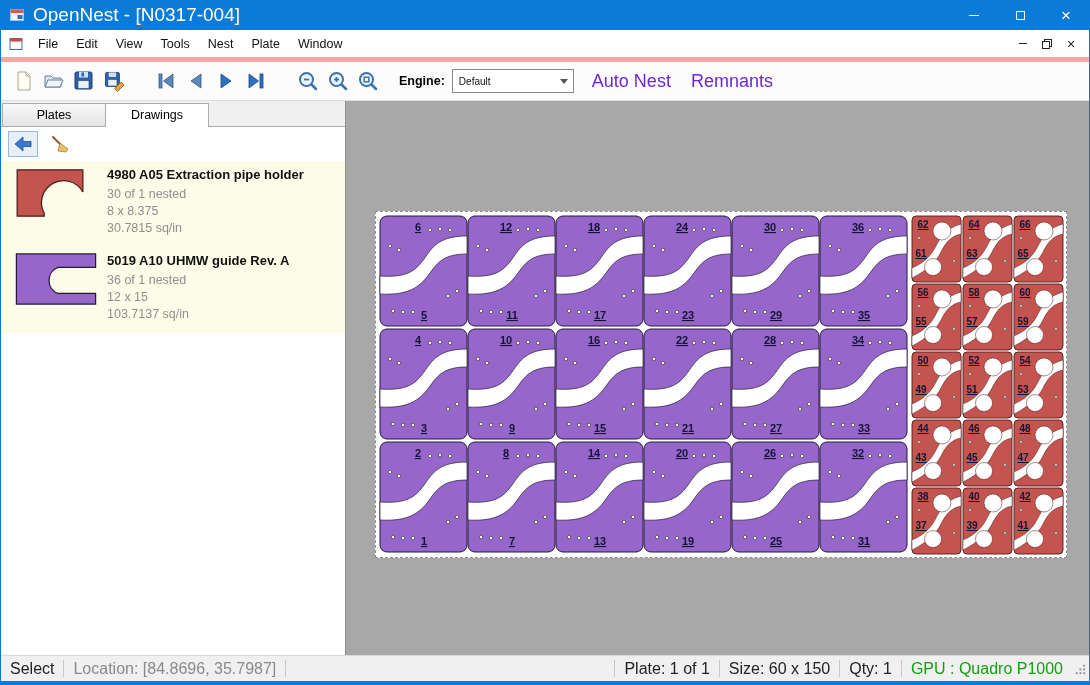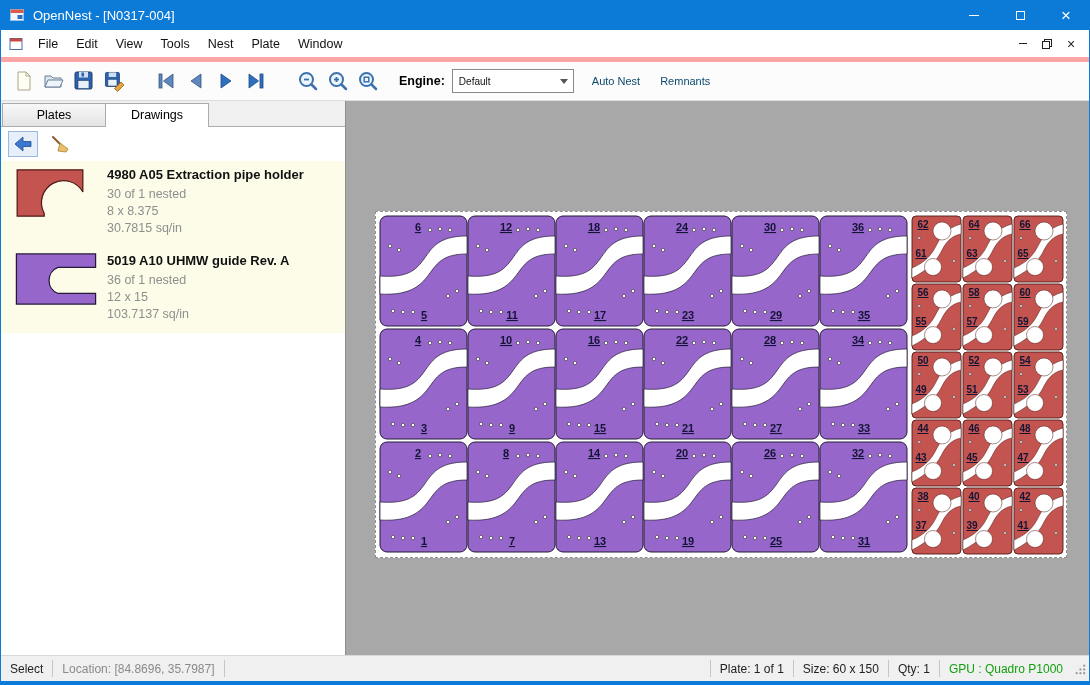--- a/index.html
+++ b/index.html
@@ -3,21 +3,21 @@
 <meta charset="utf-8">
 <style>
   html,body{margin:0;padding:0;overflow:hidden;}
   body{width:1090px;height:685px;font-family:"Liberation Sans",sans-serif;background:#fff;}
   .window{width:1090px;height:685px;box-sizing:border-box;display:flex;flex-direction:column;
           border-left:1px solid #0c7bd8;border-right:1px solid #0c7bd8;background:#fff;}
 
   
   .titlebar{height:30px;flex:none;background:#0c7bd8;display:flex;align-items:center;color:#fff;}
   .app-icon{margin:0 8px;display:flex;}
-  .title{font-size:13px;text-align:right;}
+  .title{font-size:19px;text-align:right;}
   .caption-btns{margin-left:auto;display:flex;height:100%;}
   .cap-btn{width:46px;height:100%;display:flex;align-items:center;justify-content:center;}
   .min-glyph{display:block;width:10px;height:1px;background:#fff;}
   .max-glyph{display:block;width:9px;height:9px;border:1px solid #fff;box-sizing:border-box;}
   .close-glyph{color:#fff;font-size:17px;line-height:1;}
 
   
   .menubar{height:27px;flex:none;background:#fff;display:flex;align-items:center;border-bottom:5px solid #fca5a5;}
   .mdi-icon{margin:0 5px 0 7px;display:flex;}
   .menu-item{padding:5px 9px;font-size:12.5px;color:#111;cursor:default;}
@@ -27,21 +27,21 @@
   .mdi-close{font-size:14px;line-height:1;}
 
   
   .toolbar{height:38px;flex:none;background:#fcfcfc;border-bottom:1px solid #dedede;display:flex;align-items:center;padding-left:8px;}
   .tool-btn{width:30px;height:30px;flex:none;display:flex;align-items:center;justify-content:center;}
   .tb-gap{width:22px;flex:none;}
   .engine-label{font-weight:bold;font-size:12.5px;margin:0 7px 0 16px;}
   .combo{width:120px;height:22px;border:1px solid #8a8a8a;background:#fff;display:flex;align-items:center;font-size:10px;}
   .combo-text{flex:1;padding-left:6px;color:#111;}
   .combo-arrow{width:0;height:0;border-left:4px solid transparent;border-right:4px solid transparent;border-top:5px solid #555;margin-right:5px;}
-  .flat-label{font-size:11px;padding:0 10px;color:#0c4a6e;}
+  .flat-label{font-size:18px;padding:0 10px;color:#6d28d9;}
 
   
   .main{flex:1;display:flex;min-height:0;}
   .panel{width:345px;flex:none;background:#fff;border-right:1px solid #8f8f8f;display:flex;flex-direction:column;box-sizing:border-box;}
   .tabstrip{height:25px;flex:none;background:#f0f0f0;border-bottom:1px solid #acacac;display:flex;align-items:flex-end;padding-left:1px;}
   .tab{font-size:12.5px;width:102px;text-align:center;padding:4px 0;border:1px solid #acacac;border-bottom:none;
        background:linear-gradient(#f8f8f8,#e4e4e4);margin-right:-1px;}
   .tab.active{background:#fff;position:relative;margin-bottom:-1px;padding-bottom:5px;z-index:2;}
   .panel-toolbar{height:34px;flex:none;display:flex;align-items:center;gap:7px;padding-left:7px;}
   .pt-btn{width:30px;height:26px;display:flex;align-items:center;justify-content:center;}
@@ -52,21 +52,21 @@
   .meta .d-title{font-size:13px;font-weight:bold;color:#111;margin:2px 0 4px 0;}
   .meta .line{font-size:12.5px;color:#8f8f8f;line-height:17px;}
 
   .canvas{flex:1;position:relative;background:#a8a8a8;overflow:hidden;}
   .sheet{position:absolute;left:29px;top:110px;width:690px;height:345px;background:#fff;border:1px dashed #8f8f8f;}
   #nest{display:block;width:690px;height:345px;}
   .pnum{font-family:"Liberation Sans",sans-serif;font-size:11px;font-weight:bold;fill:#141436;}
   .pnum-sm{font-family:"Liberation Sans",sans-serif;font-size:10px;font-weight:bold;fill:#141436;}
 
   
-  .statusbar{height:25px;flex:none;background:#f0f0f0;border-top:1px solid #d8d8d8;display:flex;align-items:center;font-size:12px;color:#222;}
+  .statusbar{height:25px;flex:none;background:#f0f0f0;border-top:1px solid #d8d8d8;display:flex;align-items:center;font-size:16px;color:#222;}
   .sb-cell{padding:0 9px;white-space:nowrap;}
   .sb-sep{width:1px;height:17px;background:#c6c6c6;flex:none;}
   .sb-loc{color:#8a8a8a;}
   .sb-gpu{color:#12a10e;}
   .sb-spacer{flex:1;}
   .bottom-edge{height:4px;flex:none;background:#0c7bd8;}
 </style>
 </head>
 <body>
 

